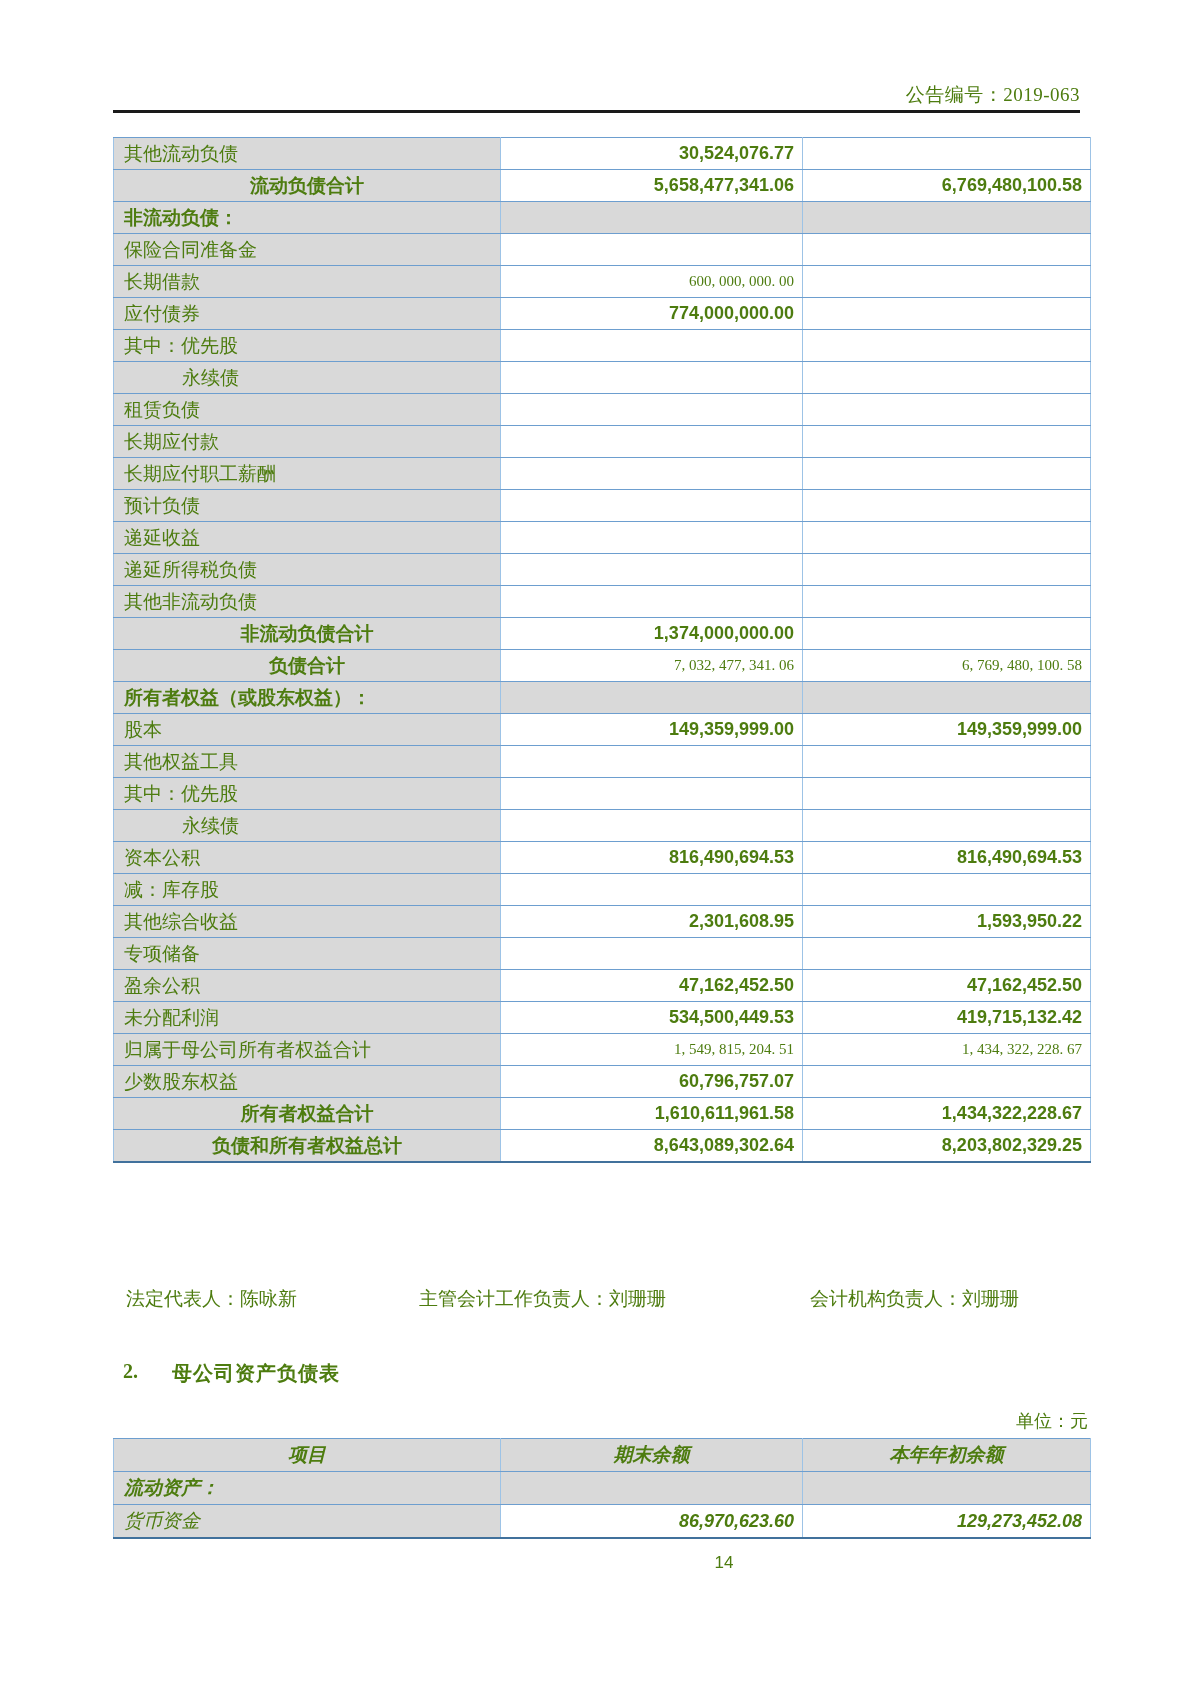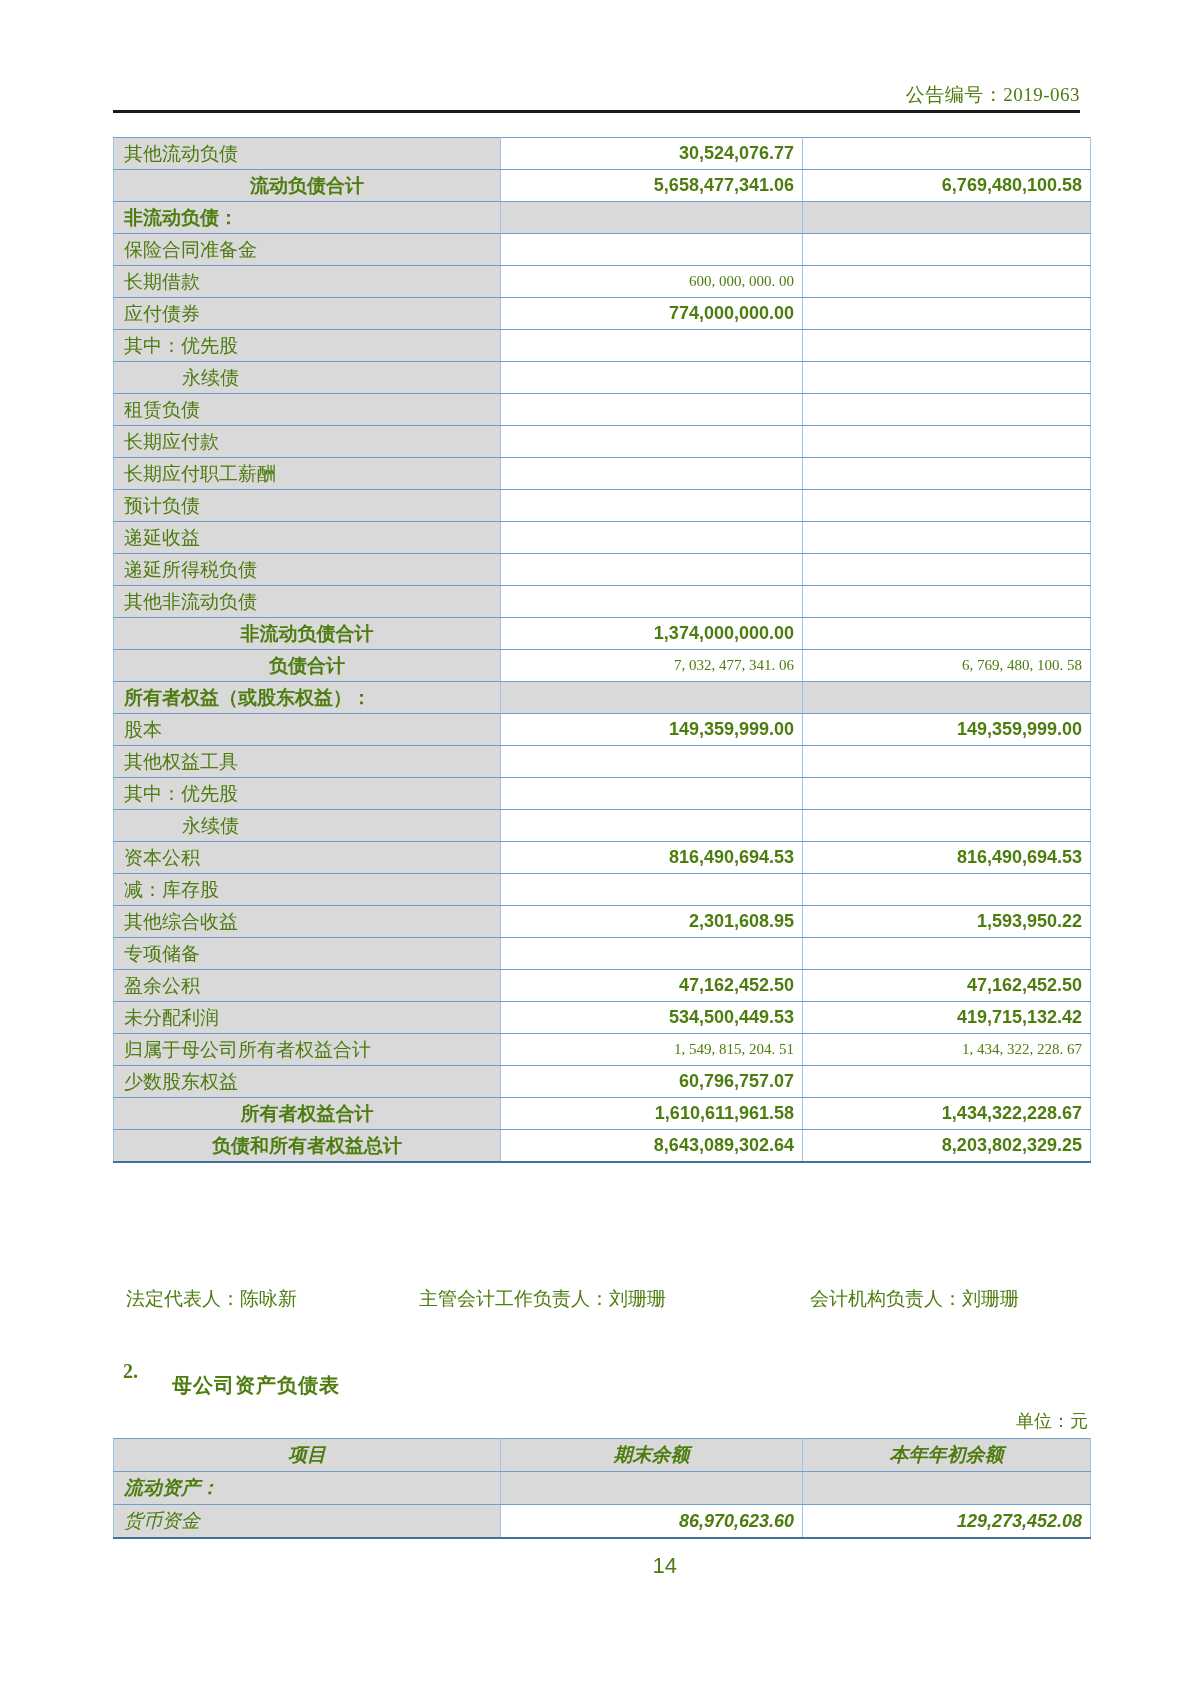--- a/index.html
+++ b/index.html
@@ -103,39 +103,39 @@
   .section-heading{
     position:absolute;
     top:1360px;
     left:113px;
     width:977px;
     height:26px;
     font-size:20px;
     font-weight:700;
   }
   .sec-num{position:absolute;left:10px;top:0;}
-  .sec-title{position:absolute;left:59px;top:12px;letter-spacing:1px;}
+  .sec-title{position:absolute;left:59px;top:0;letter-spacing:1px;}
   .unit{
     position:absolute;
     top:1409px;
     left:113px;
     width:977px;
     text-align:right;
     font-size:18px;
     padding-right:2px;
     box-sizing:border-box;
   }
   .pagenum{
     position:absolute;
     top:1553px;
-    left:643px;
+    left:707px;
     width:34px;
-    text-align:right;
+    text-align:center;
     font-family:"Liberation Sans", sans-serif;
-    font-size:22px;
+    font-size:17px;
   }
 </style>
 </head>
 <body>
 
 <div class="page">
 
   <div class="header-note">公告编号：2019-063</div>
 
   <div class="rule"></div>

